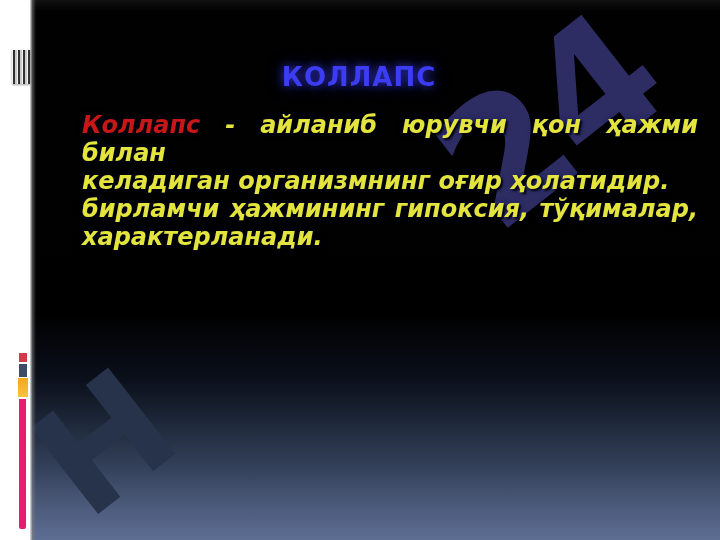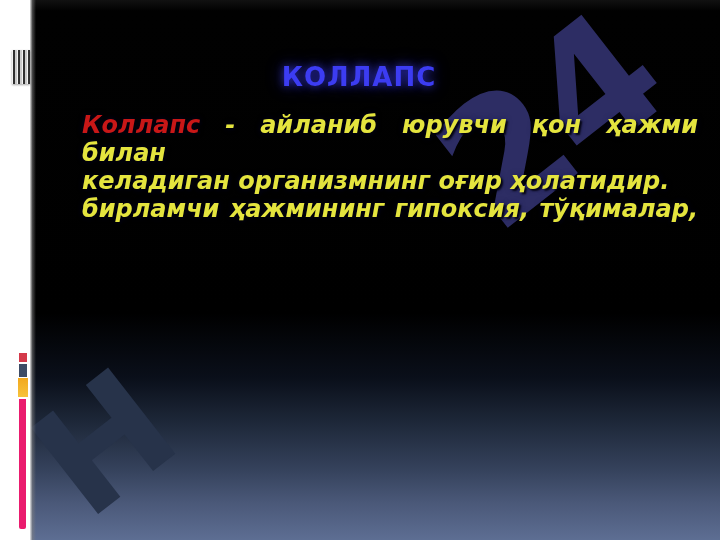--- a/index.html
+++ b/index.html
@@ -84,14 +84,15 @@
 
   <span class="wm wm-lower" style="color: rgb(39, 51, 74);">H</span>
   <span class="wm wm-upper" style="color: rgb(45, 45, 100);">24</span>
 
   <div class="title" style="color: rgb(60, 60, 242);">КОЛЛАПС</div>
 
   <div class="textblock" style="color: rgb(228, 228, 62);">
     <div class="line fill"><span class="hl" style="color: rgb(200, 23, 23);">Коллапс</span> <span>- айланиб юрувчи қон ҳажми билан</span></div>
     <div class="line end">келадиган организмнинг оғир ҳолатидир.</div>
     <div class="line fill">бирламчи ҳажмининг гипоксия, тўқималар,</div>
+    <div class="line end">характерланади.</div>
   </div>
 </div>
 
 </body></html>

